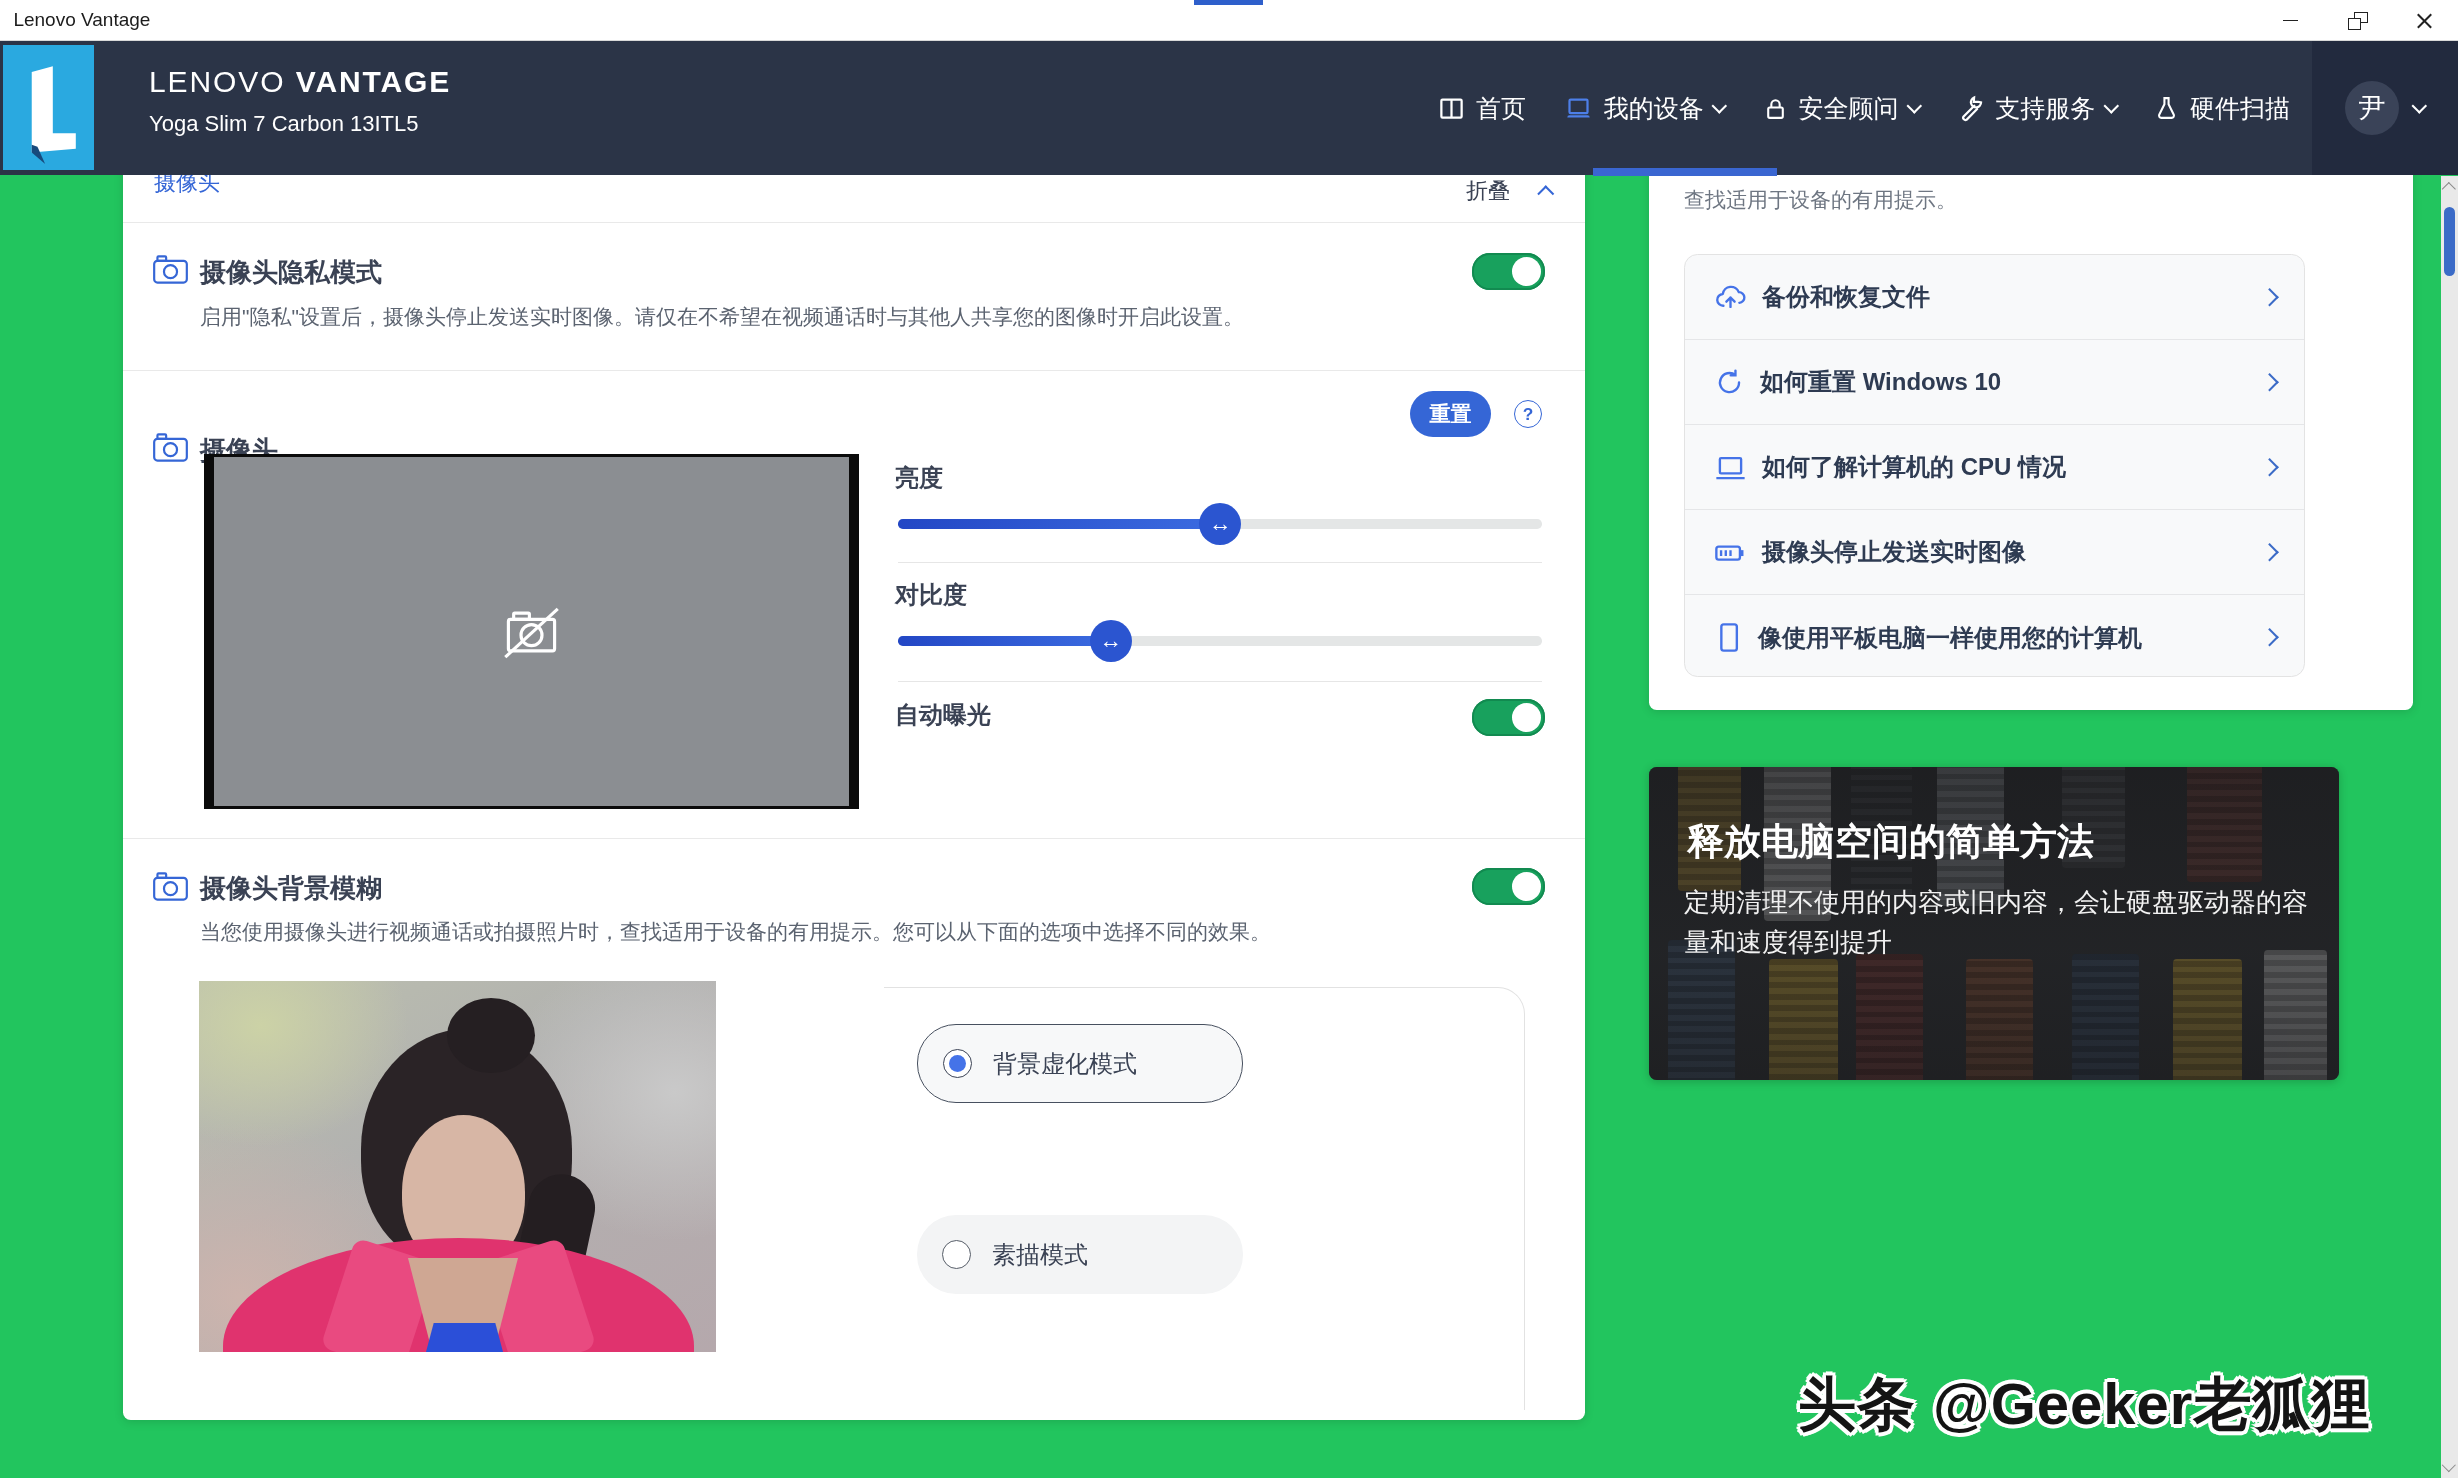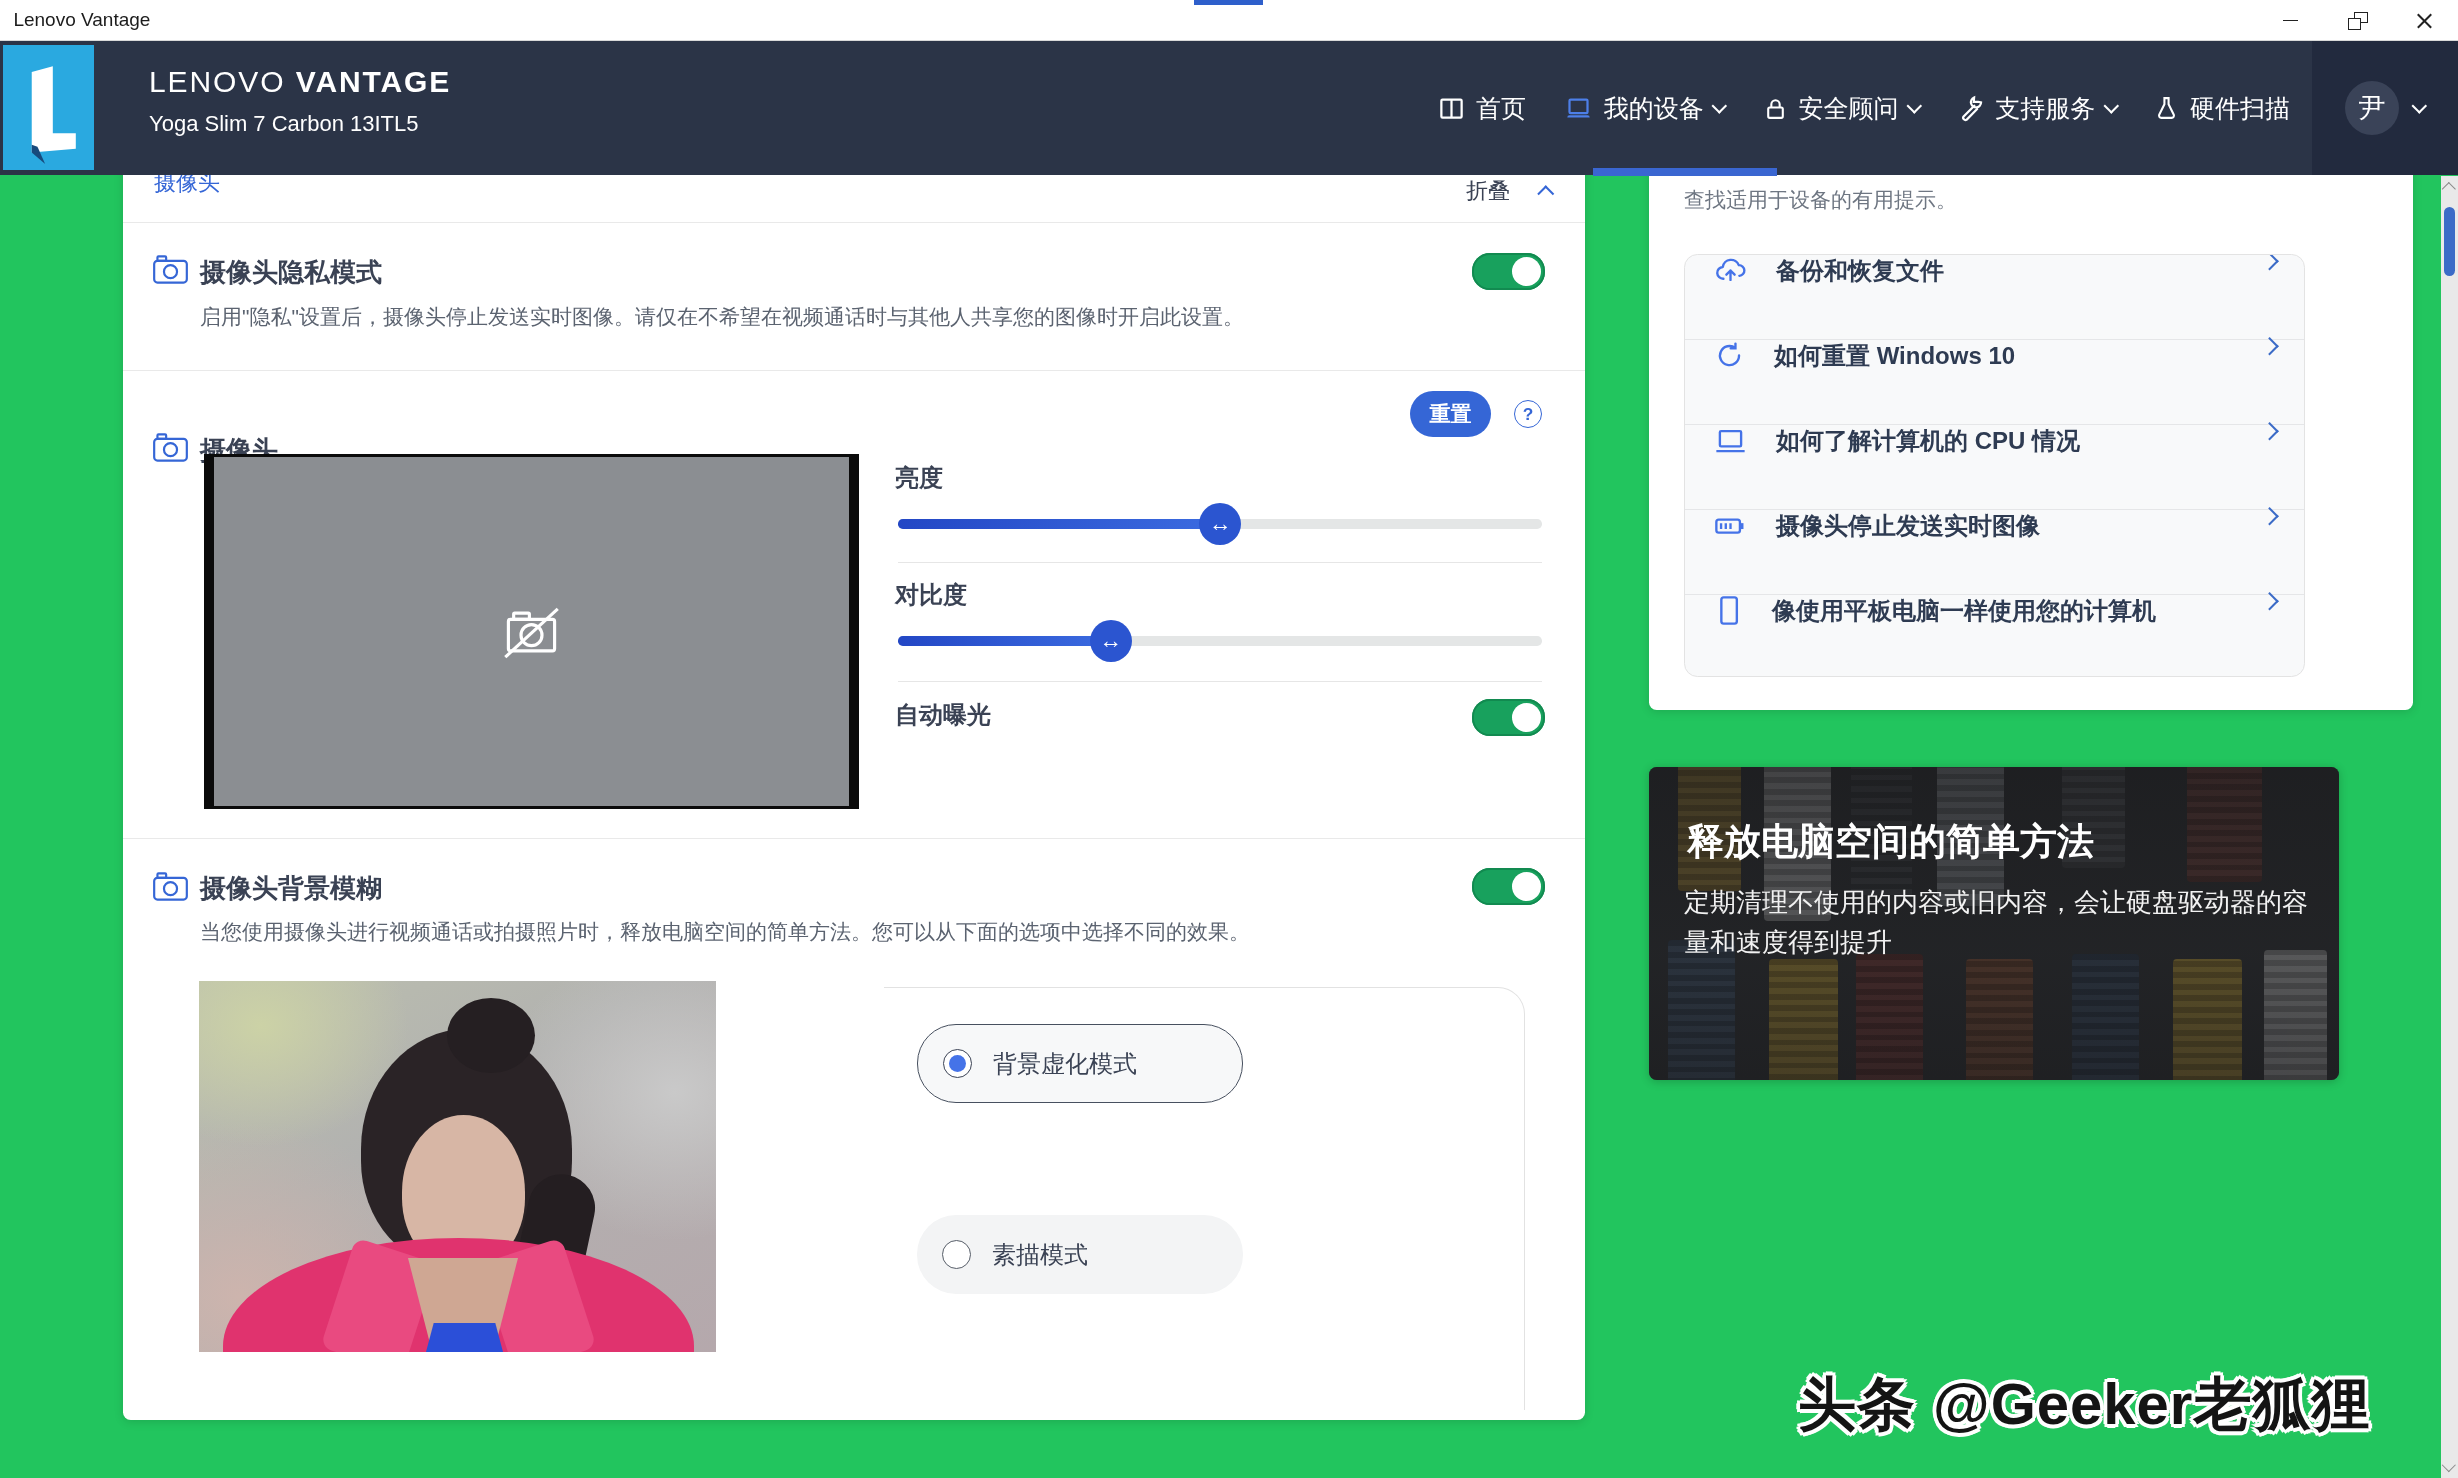--- a/index.html
+++ b/index.html
@@ -84,21 +84,21 @@
   .pill { position:absolute; left:794px; width:326px; height:79px; border-radius:39px; background:#f3f4f5; display:flex; align-items:center; gap:21px; padding-left:25px; cursor:pointer; }
   .pill.selected { background:#f7f8f9; border:1.9px solid #47505f; }
   .pill .radio { width:29px; height:29px; border-radius:50%; border:1.9px solid #565d68; background:#fff; display:flex; align-items:center; justify-content:center; }
   .pill.selected .radio { border-color:#3a4254; }
   .pill.selected .radio i { width:17.3px; height:17.3px; border-radius:50%; background:#4573e8; }
   .pill span { font-size:24px; color:#3a4254; }
   
   .tips-card { left:1649px; top:155px; width:764px; height:555px; z-index:10; }
   .tips-heading { position:absolute; left:35px; top:31px; font-size:21px; color:#6e7682; }
   .tips-list { position:absolute; left:35px; top:99px; width:621px; height:423px; border:1px solid #e3e3e3; border-radius:13.4px; background:#f8f9fa; overflow:hidden; }
-  .tip-row { position:relative; height:85px; display:flex; padding:0 29px; gap:29px; cursor:pointer; border-bottom:1px solid #e5e6e8; }
+  .tip-row { position:relative; height:85px; display:flex; align-items:center; padding:0 29px; gap:15px; cursor:pointer; border-bottom:1px solid #e5e6e8; }
   .tip-row:last-child { border-bottom:none; }
   .tip-row span.lbl { font-size:24px; font-weight:700; color:#2e3b52; flex:1; }
   .chev-right-blue { width:12.5px; height:12.5px; border-right:2.9px solid #3b6bc7; border-bottom:2.9px solid #3b6bc7; transform:rotate(-45deg); }
   
   .promo { position:absolute; left:1649px; top:767px; width:690px; height:313px; border-radius:7.7px; overflow:hidden; background:#2a2c2f; box-shadow:0 1.9px 9.6px rgba(0,0,0,0.2); cursor:pointer; z-index:10; }
   .cnt { position:absolute; border-radius:3.8px; opacity:.5; background-image:repeating-linear-gradient(0deg, rgba(0,0,0,.25) 0 5.8px, rgba(255,255,255,.06) 5.8px 11.5px); }
   .promo-overlay { position:absolute; inset:0; background:linear-gradient(180deg, rgba(20,20,22,.55) 0%, rgba(20,20,22,.35) 60%, rgba(20,20,22,.5) 100%); }
   .promo-title { position:absolute; left:38px; top:50px; font-size:37px; font-weight:700; color:#fff; }
   .promo-sub { position:absolute; left:35px; top:115px; width:629px; font-size:26px; line-height:1.55; color:#f2f2f2; }
   
@@ -254,21 +254,21 @@
 
     <div class="divider-full" style="top:689px"></div>
 
     <svg style="position:absolute;left:29px;top:721px" width="37" height="33" viewBox="0 0 34 30" fill="none" stroke="#3566d6" stroke-width="2">
       <rect x="2" y="7" width="30" height="20" rx="3"></rect>
         <circle cx="17" cy="17" r="6"></circle>
         <rect x="5" y="3" width="8" height="4" rx="1"></rect>
     </svg>
     <div class="sec-title" style="left:77px;top:722px">摄像头背景模糊</div>
     <div class="toggle" style="left:1349px;top:719px"></div>
-    <div class="body-text" style="left:77px;top:769px;width:1153px">当您使用摄像头进行视频通话或拍摄照片时，释放电脑空间的简单方法。您可以从下面的选项中选择不同的效果。</div>
+    <div class="body-text" style="left:77px;top:769px;width:1153px">当您使用摄像头进行视频通话或拍摄照片时，查找适用于设备的有用提示。您可以从下面的选项中选择不同的效果。</div>
 
     <div class="photo">
       <div class="hair"></div>
       <div class="bun"></div>
       <div class="hair-tail"></div>
       <div class="face"></div>
       <div class="jacket"></div>
       <div class="chest"></div>
       <div class="shirt"></div>
     </div>

